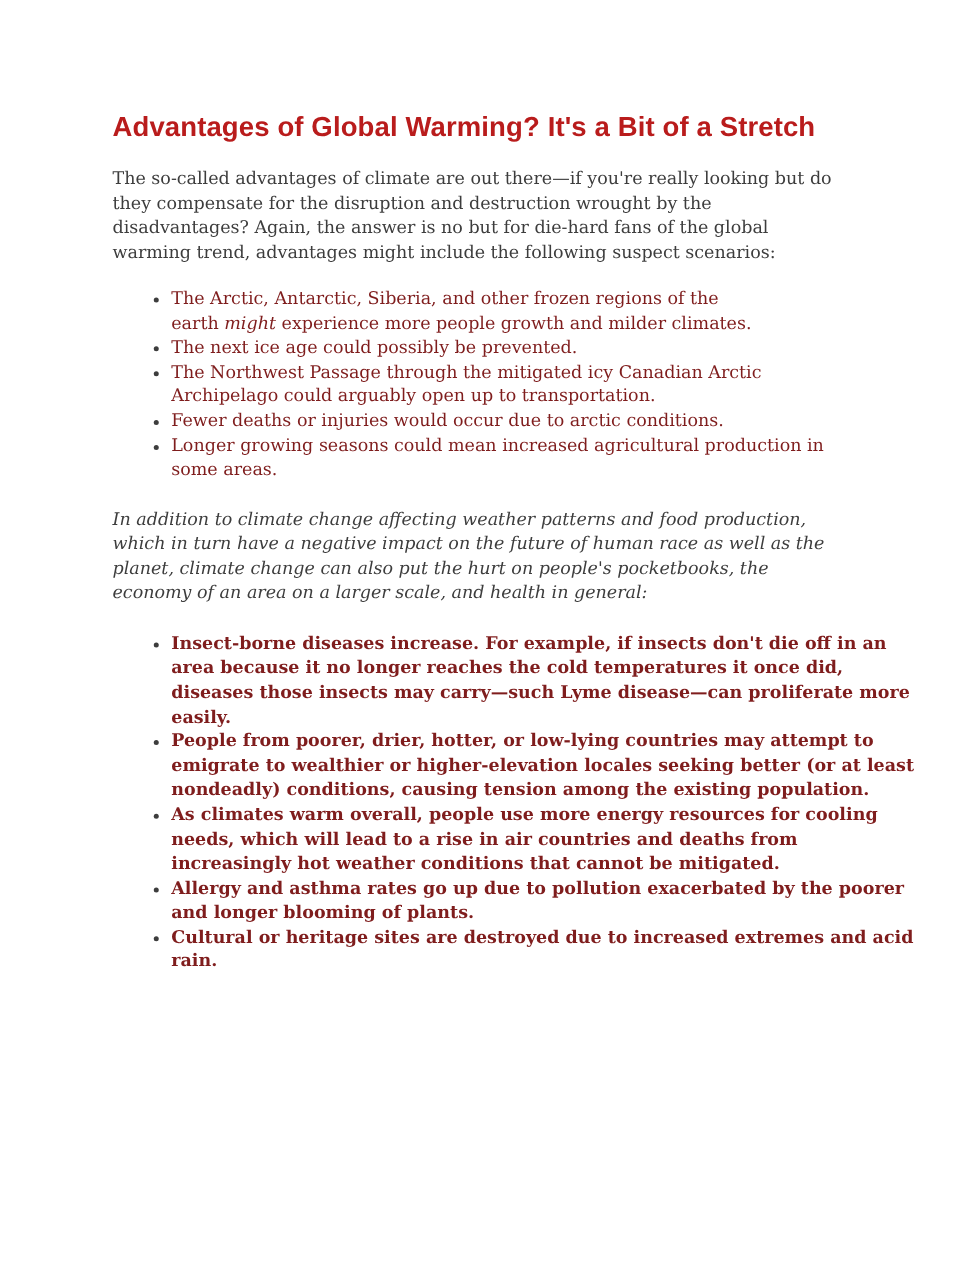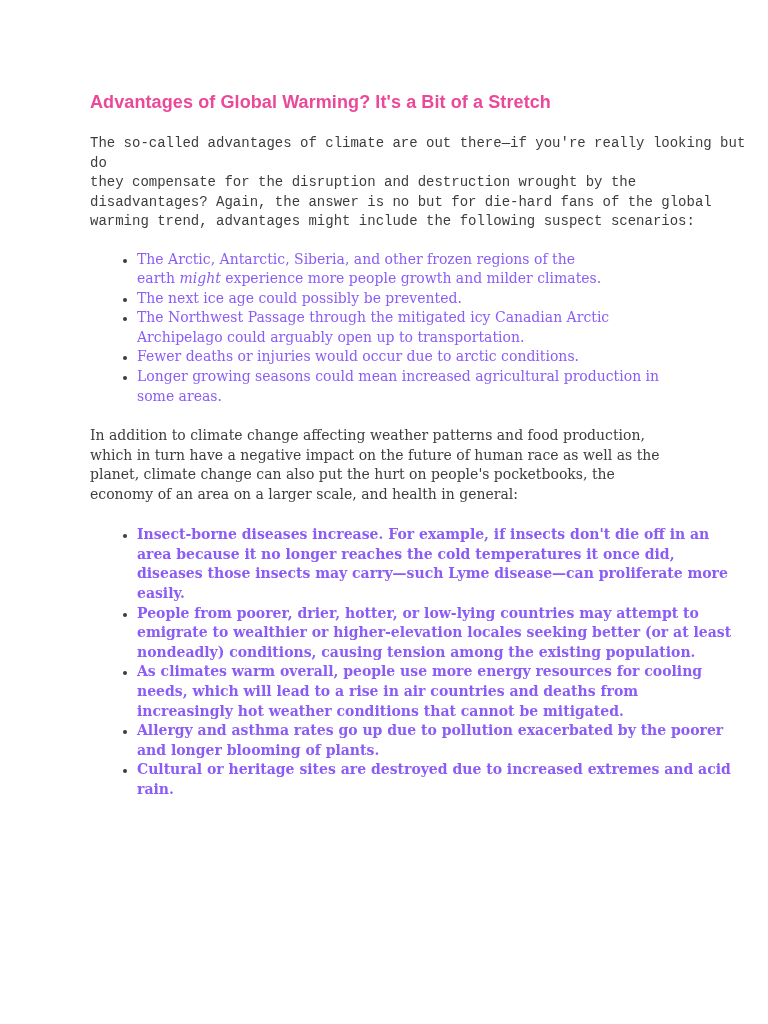--- a/index.html
+++ b/index.html
@@ -18,52 +18,52 @@
   }
   .content {
     position: absolute;
     left: 90px;
     top: 90px;
     width: 662px;
   }
   .h1, .h2 {
     font-family: "Liberation Sans", sans-serif;
     font-weight: 700;
-    font-size: 18px;
+    font-size: 22px;
     line-height: 24px;
-    color: #ec4899;
+    color: #b91c1c;
     margin: 0;
     letter-spacing: 0.1px;
   }
   .para {
     margin: 0;
     font-size: 14px;
     line-height: 19.5px;
     white-space: pre-line;
     color: #3d3d3d;
   }
-  .para-intro { margin-top: 20px; font-family: Liberation Mono, monospace; }
+  .para-intro { margin-top: 20px; }
   .list {
     margin: 0;
     padding: 0 0 0 47px;
     list-style: disc outside;
   }
   .list-advantages { margin-top: 18px; }
   .list li {
     font-size: 14px;
     line-height: 19.6px;
     white-space: pre-line;
-    color: #8b5cf6;
+    color: #7f1d1d;
   }
   .list li::marker {
     color: #3d3d3d;
     font-size: 12px;
   }
   .h2 { margin-top: 21px; }
-  .para-body2 { margin-top: 20px; }
+  .para-body2 { margin-top: 20px; font-style: italic; }
   .list-disadvantages { margin-top: 21px; font-weight: bold; }
   .em { font-style: italic; }
 </style>
 </head>
 <body>
 
 <div class="page">
   <div class="content">
 
     <h1 class="h1">Advantages of Global Warming? It's a Bit of a Stretch</h1>

